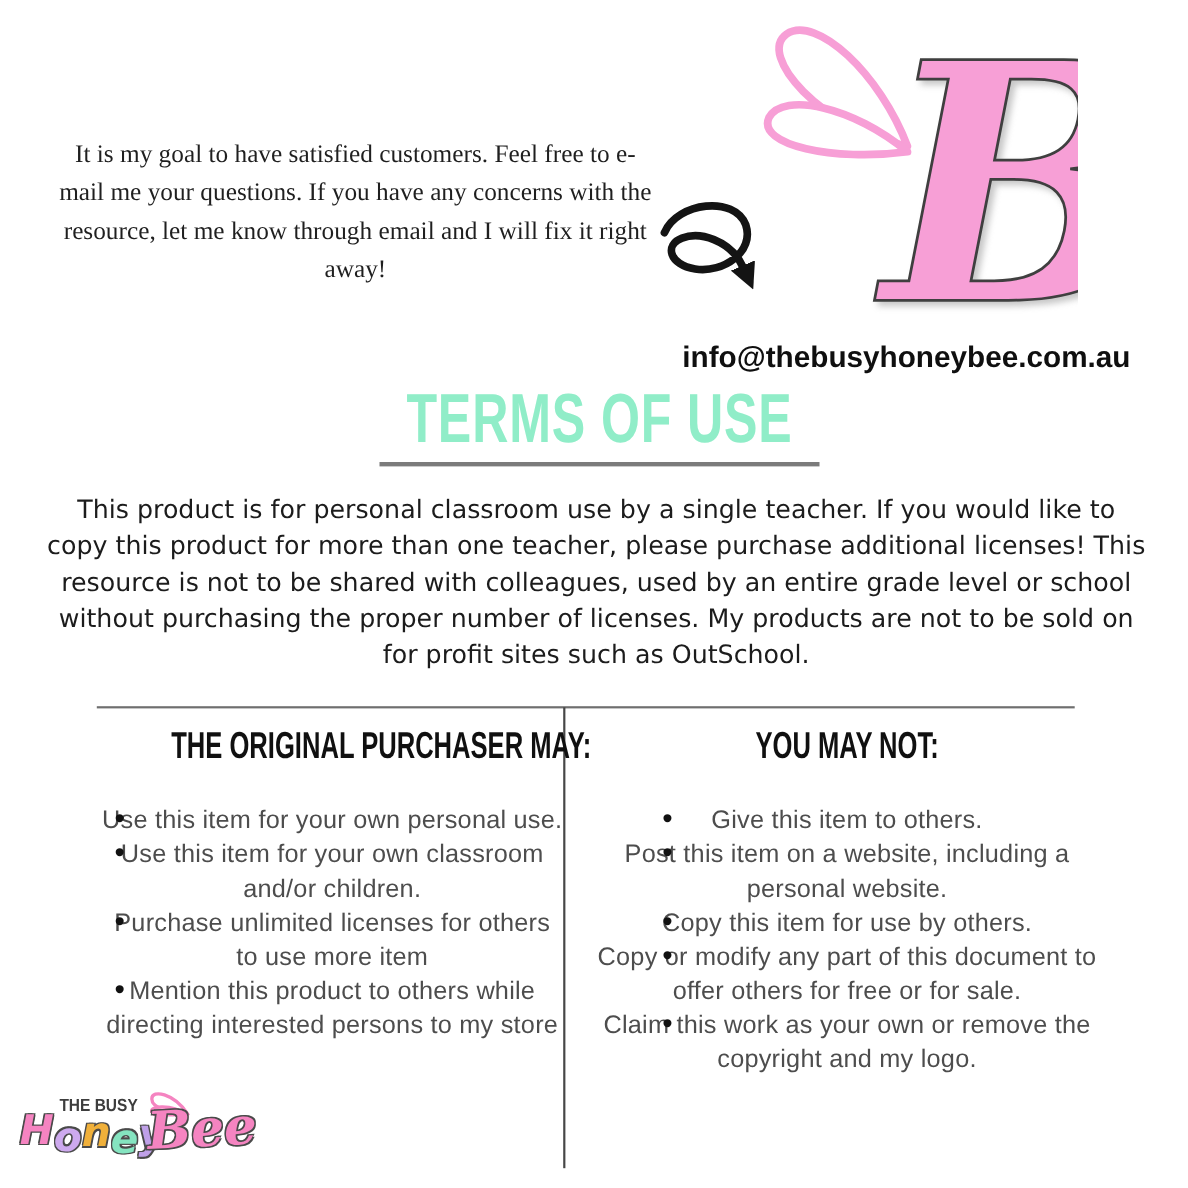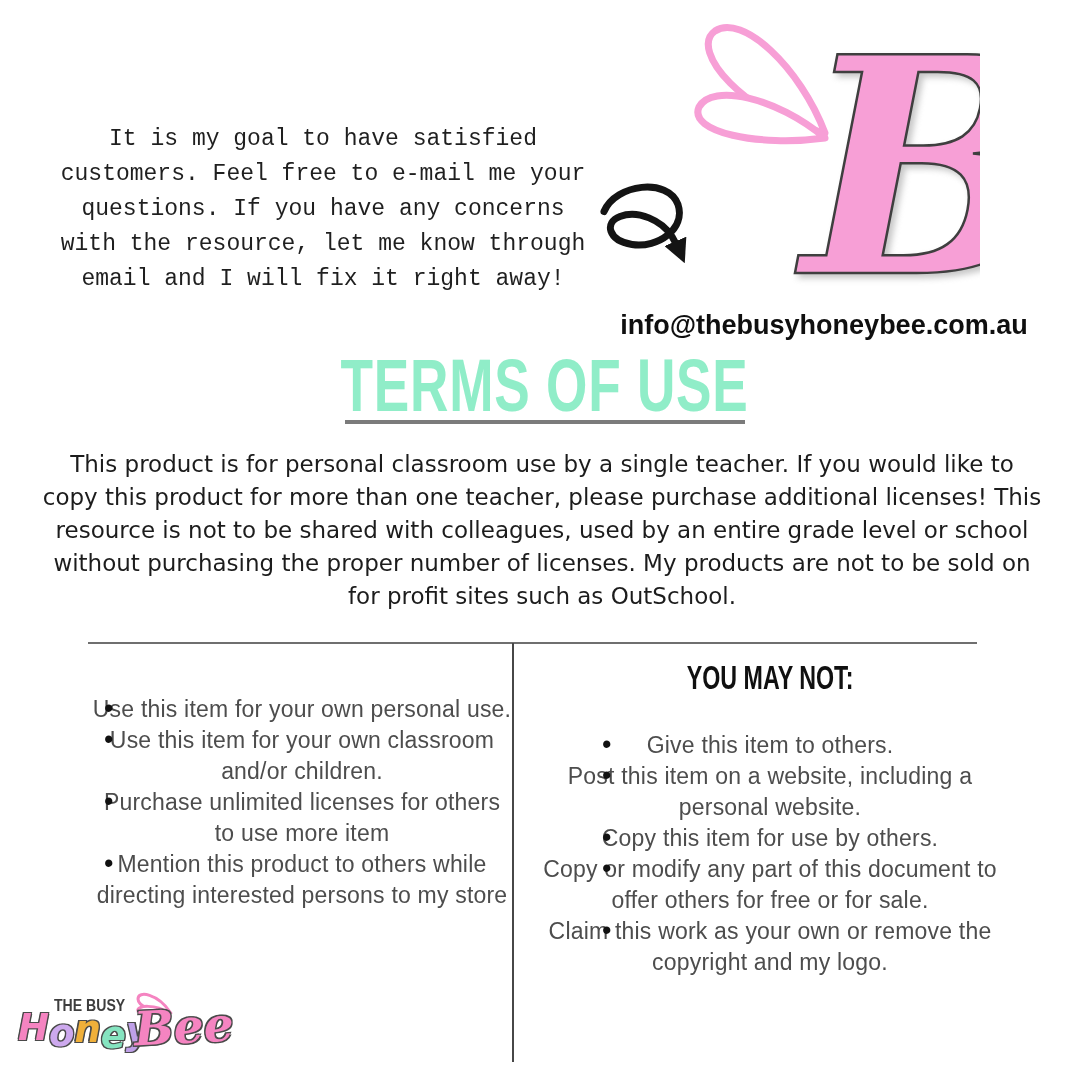--- a/index.html
+++ b/index.html
@@ -12,37 +12,37 @@
   
   .thankyou {
     position:absolute; left:30px; top:18px; width:580px;
     text-align:center; color:#D9B3F5; font-size:88px; font-weight:800;
     white-space:nowrap;
   }
   .thankyou .squeeze { display:inline-block; transform:scale(0.70,1.08); letter-spacing:2px; }
 
   .intro {
     position:absolute; left:48px; top:122px; width:550px;
-    text-align:center; font-family:Liberation Mono, monospace;
+    text-align:center; font-family:Liberation Serif, serif;
     font-size:23px; line-height:35px; color:#1f1f1f;
   }
 
   
   .bee-logo-svg { position:absolute; left:680px; top:5px; width:300px; height:310px; }
   .b-glyph { filter:drop-shadow(4px 4px 3px rgba(130,130,130,0.45)); }
   .arrow-svg { position:absolute; left:594px; top:178px; width:106px; height:108px; }
   .email {
     position:absolute; left:612px; top:310px; width:424px;
     text-align:center; font-size:27px; font-weight:bold; color:#0f0f0f;
   }
 
   
   .terms-heading {
     position:absolute; left:195px; top:346px; width:700px;
-    text-align:center; color:#90EDC8; font-size:70px; font-weight:800;
+    text-align:center; color:#90EDC8; font-size:60px; font-weight:800;
     white-space:nowrap;
   }
   .terms-heading .squeeze { display:inline-block; transform:scale(0.76,1.05); letter-spacing:1px; }
   .terms-underline { position:absolute; left:345px; top:420px; width:400px; height:4px; background:#7b7b7b; }
 
   .terms-body {
     position:absolute; left:42px; top:448px; width:1000px;
     text-align:center; font-family:"DejaVu Sans", sans-serif;
     font-size:23px; line-height:33px; color:#1c1c1c;
   }
@@ -130,20 +130,23 @@
     <span class="squeeze">TERMS OF USE</span>
   </div>
   <div class="terms-underline"></div>
 
   <div class="terms-body">This product is for personal classroom use by a single teacher. If you would like to copy this product for more than one teacher, please purchase additional licenses! This resource is not to be shared with colleagues, used by an entire grade level or school without purchasing the proper number of licenses. My products are not to be sold on for profit sites such as OutSchool.</div>
 
   <div class="rule-top"></div>
   <div class="rule-vert"></div>
 
   <div class="col col-may">
+    <div class="col-heading">
+      <span class="squeeze">THE ORIGINAL PURCHASER MAY:</span>
+    </div>
     <ul class="col-list">
       <li>Use this item for your own personal use.</li>
       <li>Use this item for your own classroom and/or children.</li>
       <li>Purchase unlimited licenses for others to use more item</li>
       <li>Mention this product to others while directing interested persons to my store</li>
     </ul>
   </div>
 
   <div class="col col-maynot">
     <div class="col-heading">

